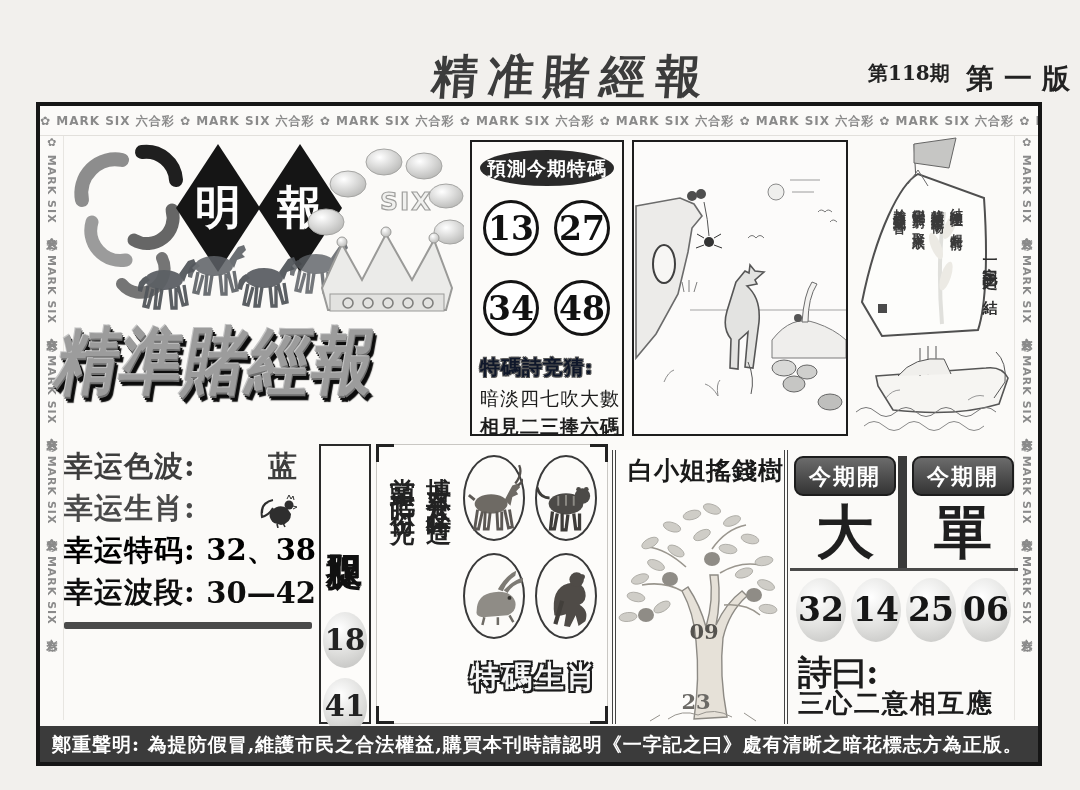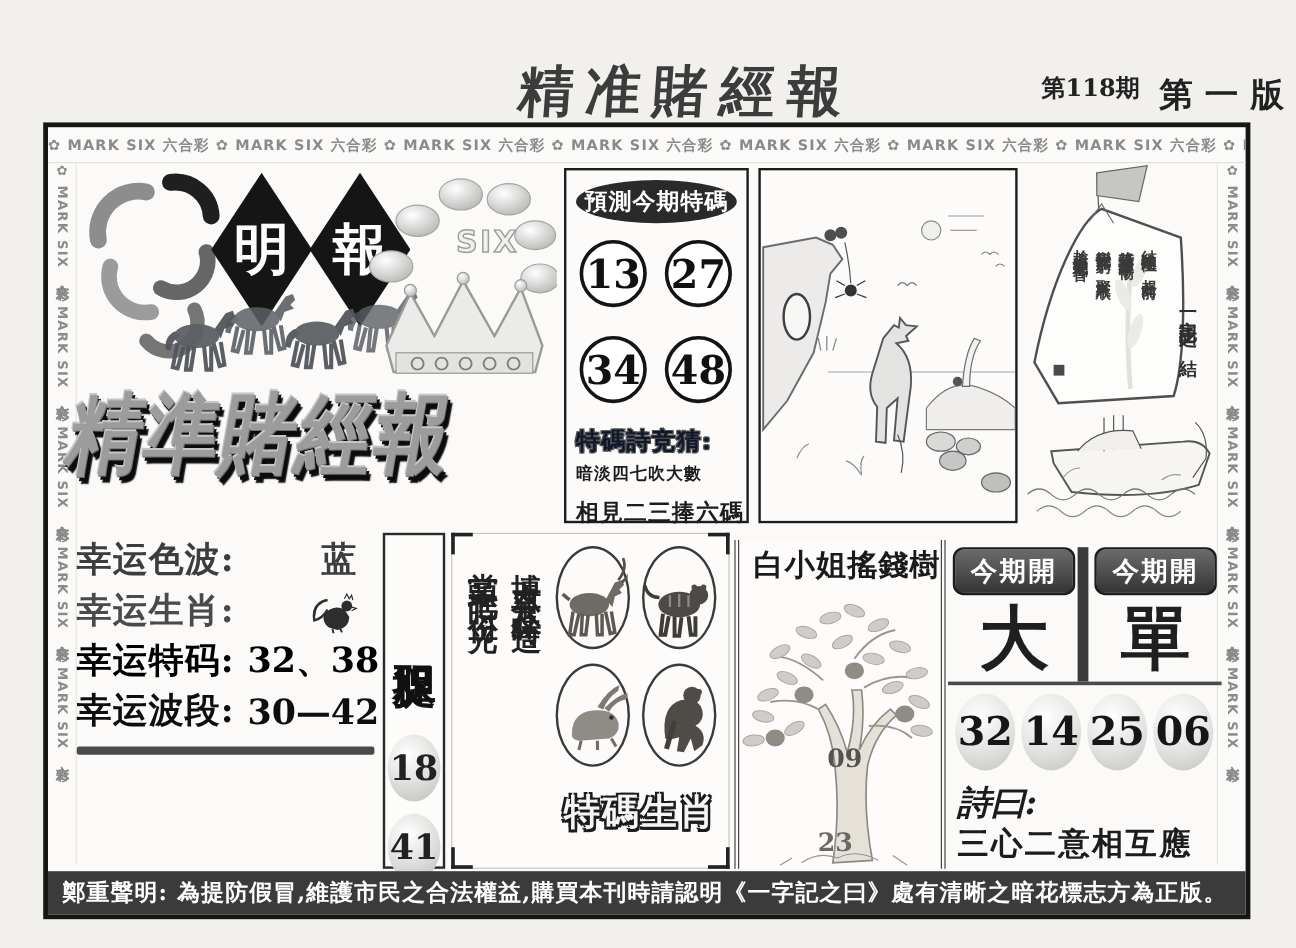--- a/index.html
+++ b/index.html
@@ -43,21 +43,21 @@
   
   .pred{position:absolute;left:406px;top:4px;width:154px;height:296px;border:2px solid #1d1d1d;background:#fcfbf9;}
   .pred-badge{margin:8px auto 0;width:134px;height:36px;background:#2a2a2a;border-radius:50%;
     color:#fff;font-size:19px;font-weight:bold;text-align:center;line-height:36px;letter-spacing:1px;}
   .pred-grid{position:absolute;left:0;top:52px;width:150px;height:150px;}
   .pnum{position:absolute;width:56px;height:56px;border:3px solid #141414;border-radius:50%;
     font-size:33px;font-weight:bold;color:#111;text-align:center;line-height:52px;background:#fff;}
   .pn0{left:11px;top:6px;} .pn1{left:82px;top:6px;} .pn2{left:11px;top:86px;} .pn3{left:82px;top:86px;}
   .pred-poem-label{position:absolute;left:8px;top:212px;font-size:20px;font-weight:900;color:#0f172a;letter-spacing:1px;
     text-shadow:-1px -1px 0 #555,1px -1px 0 #555,-1px 1px 0 #555,1px 1px 0 #555;white-space:nowrap;}
-  .pred-line1{position:absolute;left:8px;top:244px;font-size:14px;font-weight:bold;color:#1c1c1c;white-space:nowrap;letter-spacing:1px;}
+  .pred-line1{position:absolute;left:8px;top:244px;font-size:19px;font-weight:normal;color:#1c1c1c;white-space:nowrap;letter-spacing:1px;}
   .pred-line2{position:absolute;left:8px;top:272px;font-size:19px;font-weight:bold;color:#1c1c1c;white-space:nowrap;letter-spacing:1px;}
 
   
   .cartoon{position:absolute;left:568px;top:4px;width:216px;height:296px;border:2px solid #1d1d1d;background:#fcfbfa;overflow:hidden;}
 
   
   .sailbox{position:absolute;left:792px;top:0;width:158px;height:308px;}
   .sail-motto{position:absolute;left:124px;top:116px;writing-mode:vertical-rl;text-orientation:upright;
     font-size:15px;font-weight:bold;color:#2e2e2e;letter-spacing:3px;}
   .sail-poem{position:absolute;left:34px;top:62px;height:186px;writing-mode:vertical-rl;text-orientation:upright;
@@ -104,21 +104,21 @@
     border:2px solid #1d1d1d;border-radius:9px;color:#fff;font-size:22px;font-weight:bold;text-align:center;line-height:36px;letter-spacing:2px;}
   .bn-l{left:0;} .bn-r{left:118px;}
   .vbar{position:absolute;left:104px;top:6px;width:9px;height:112px;background:#3a3a3a;}
   .bigchar{position:absolute;top:44px;width:102px;text-align:center;font-size:58px;font-weight:900;color:#1f1f1f;}
   .bc-l{left:0;} .bc-r{left:118px;}
   .hline{position:absolute;left:-4px;top:118px;width:228px;height:3px;background:#4a4a4a;}
   .rnum{position:absolute;top:128px;width:50px;height:64px;border-radius:50%;
     background:radial-gradient(circle at 40% 30%,#ffffff 0%,#e2e2e0 55%,#c2c2c0 100%);
     font-size:33px;font-weight:bold;color:#161616;text-align:center;line-height:64px;}
   .rn0{left:2px;} .rn1{left:57px;} .rn2{left:112px;} .rn3{left:167px;}
-  .r-poem-label{position:absolute;left:4px;top:200px;font-size:28px;font-weight:bold;color:#1c1c1c;font-style:italic;}
+  .r-poem-label{position:absolute;left:4px;top:200px;font-size:34px;font-weight:bold;color:#1c1c1c;}
   .r-poem{position:absolute;left:4px;top:236px;font-size:26px;font-weight:bold;color:#1c1c1c;letter-spacing:2px;white-space:nowrap;}
 </style>
 </head>
 <body>
 
 <div class="page">
 
   <div class="hdr-title">精准賭經報</div>
   <div class="hdr-issue">第118期</div>
   <div class="hdr-edition">第一版</div>

